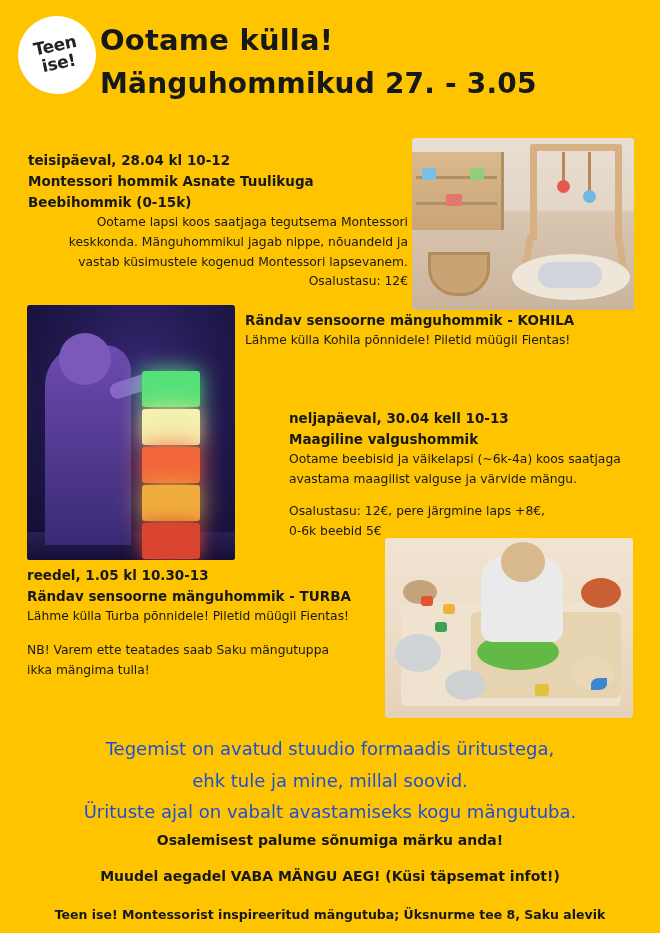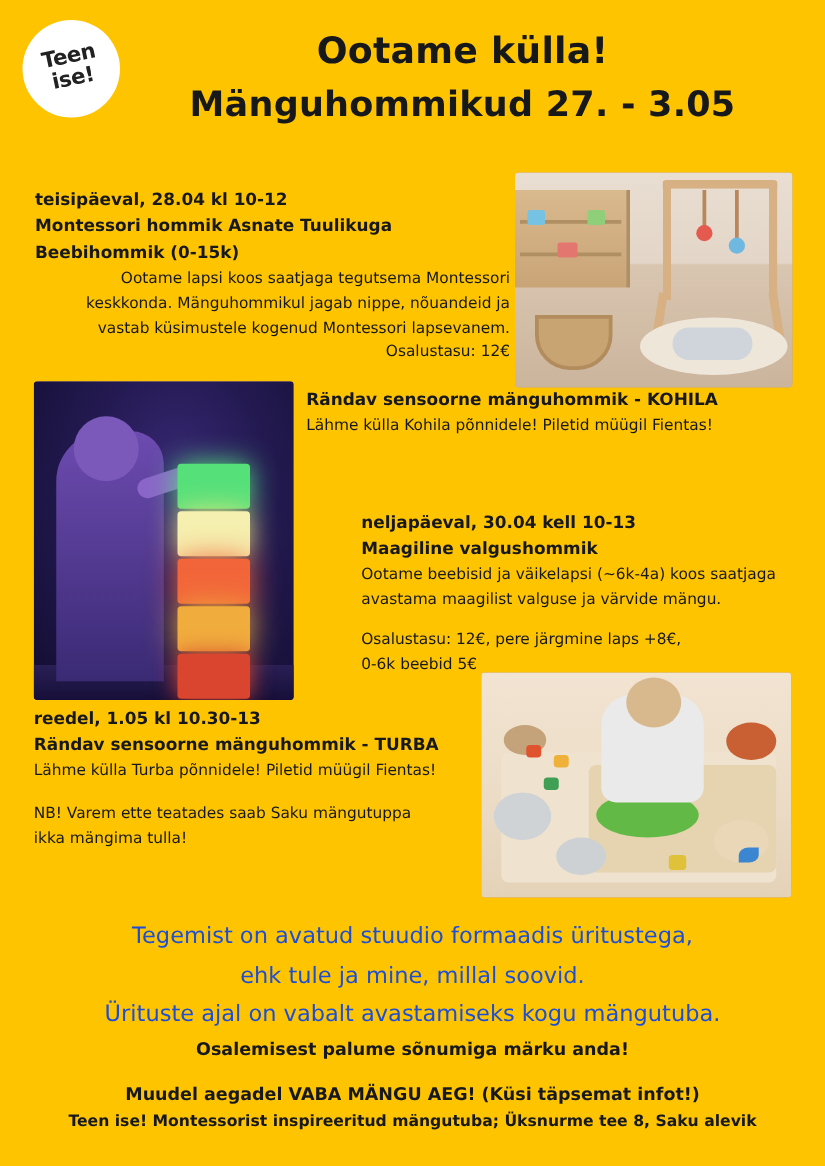--- a/index.html
+++ b/index.html
@@ -54,21 +54,21 @@
     line-height: 1.05;
     letter-spacing: -0.3px;
   }
 
   
   .title-block {
     position: absolute;
     left: 100px;
     top: 22px;
     width: 540px;
-    text-align: center;
+    text-align: left;
   }
   .title1 {
     font-size: 29px;
     font-weight: bold;
     color: #17181a;
     letter-spacing: 0.2px;
     line-height: 1.25;
   }
   .title2 {
     font-size: 28px;
@@ -168,20 +168,21 @@
     font-size: 14px;
     font-weight: bold;
     line-height: 1.75;
     color: #17181a;
   }
   .f-spacer { height: 12px; }
   .f-last {
     font-size: 12.5px;
     font-weight: bold;
     color: #17181a;
+    margin-top: 18px;
   }
 
   
   #photo1 .bg {
     position: absolute; inset: 0;
     background: linear-gradient(#e9ded2 0%, #e3d6c8 42%, #d9c6b1 43%, #cbb49c 100%);
   }
   #photo1 .shelf {
     position:absolute; left:0; top:14px; width:92px; height:78px;
     background: linear-gradient(#d9b98e,#c9a477);

